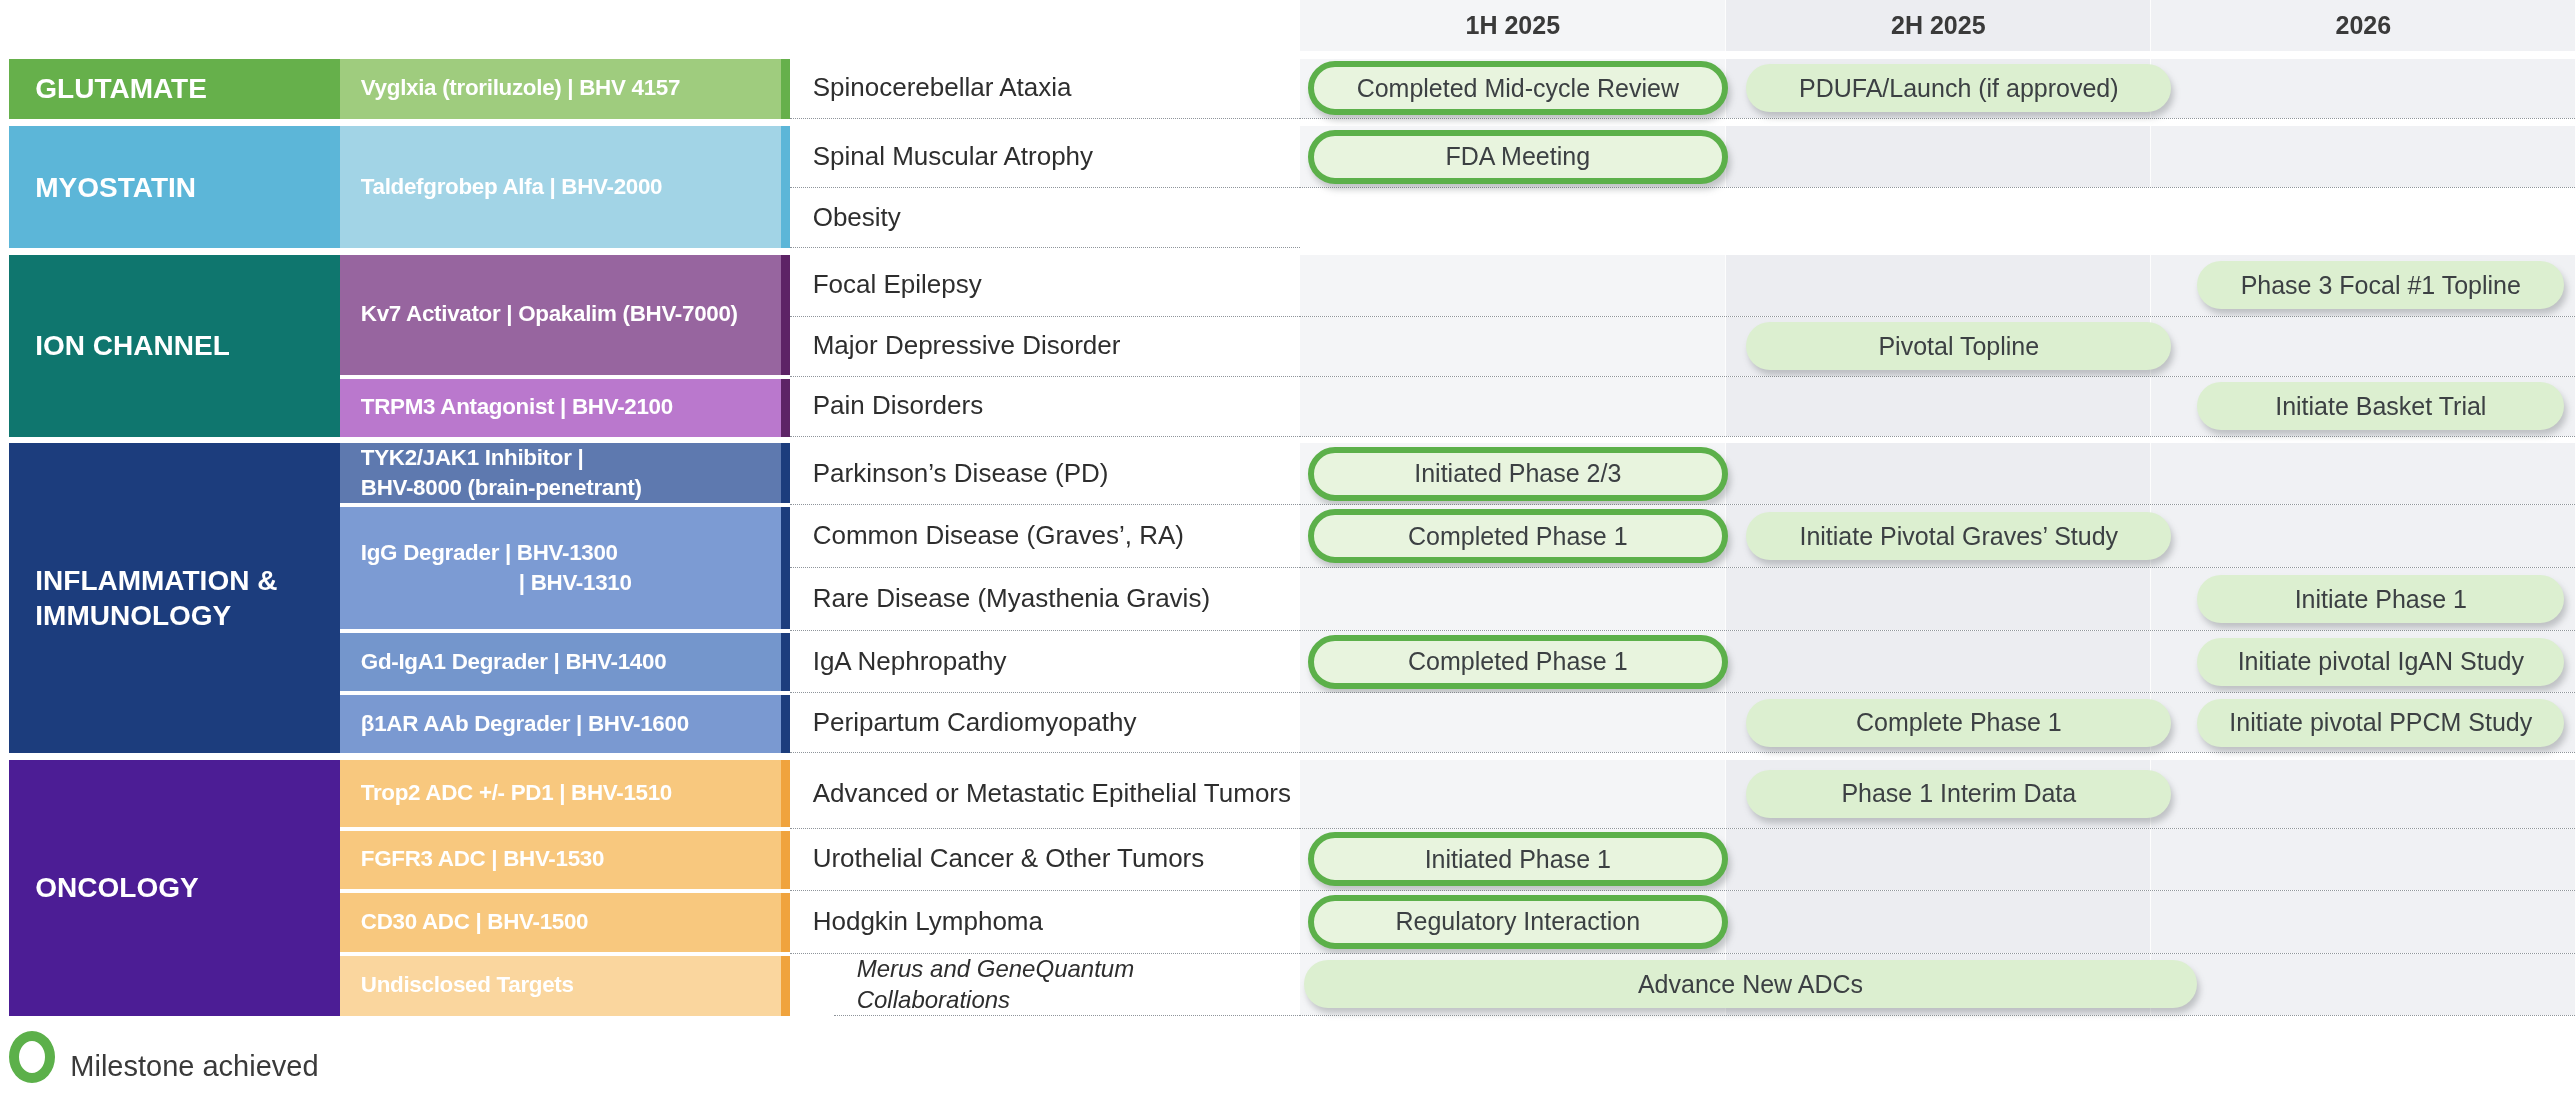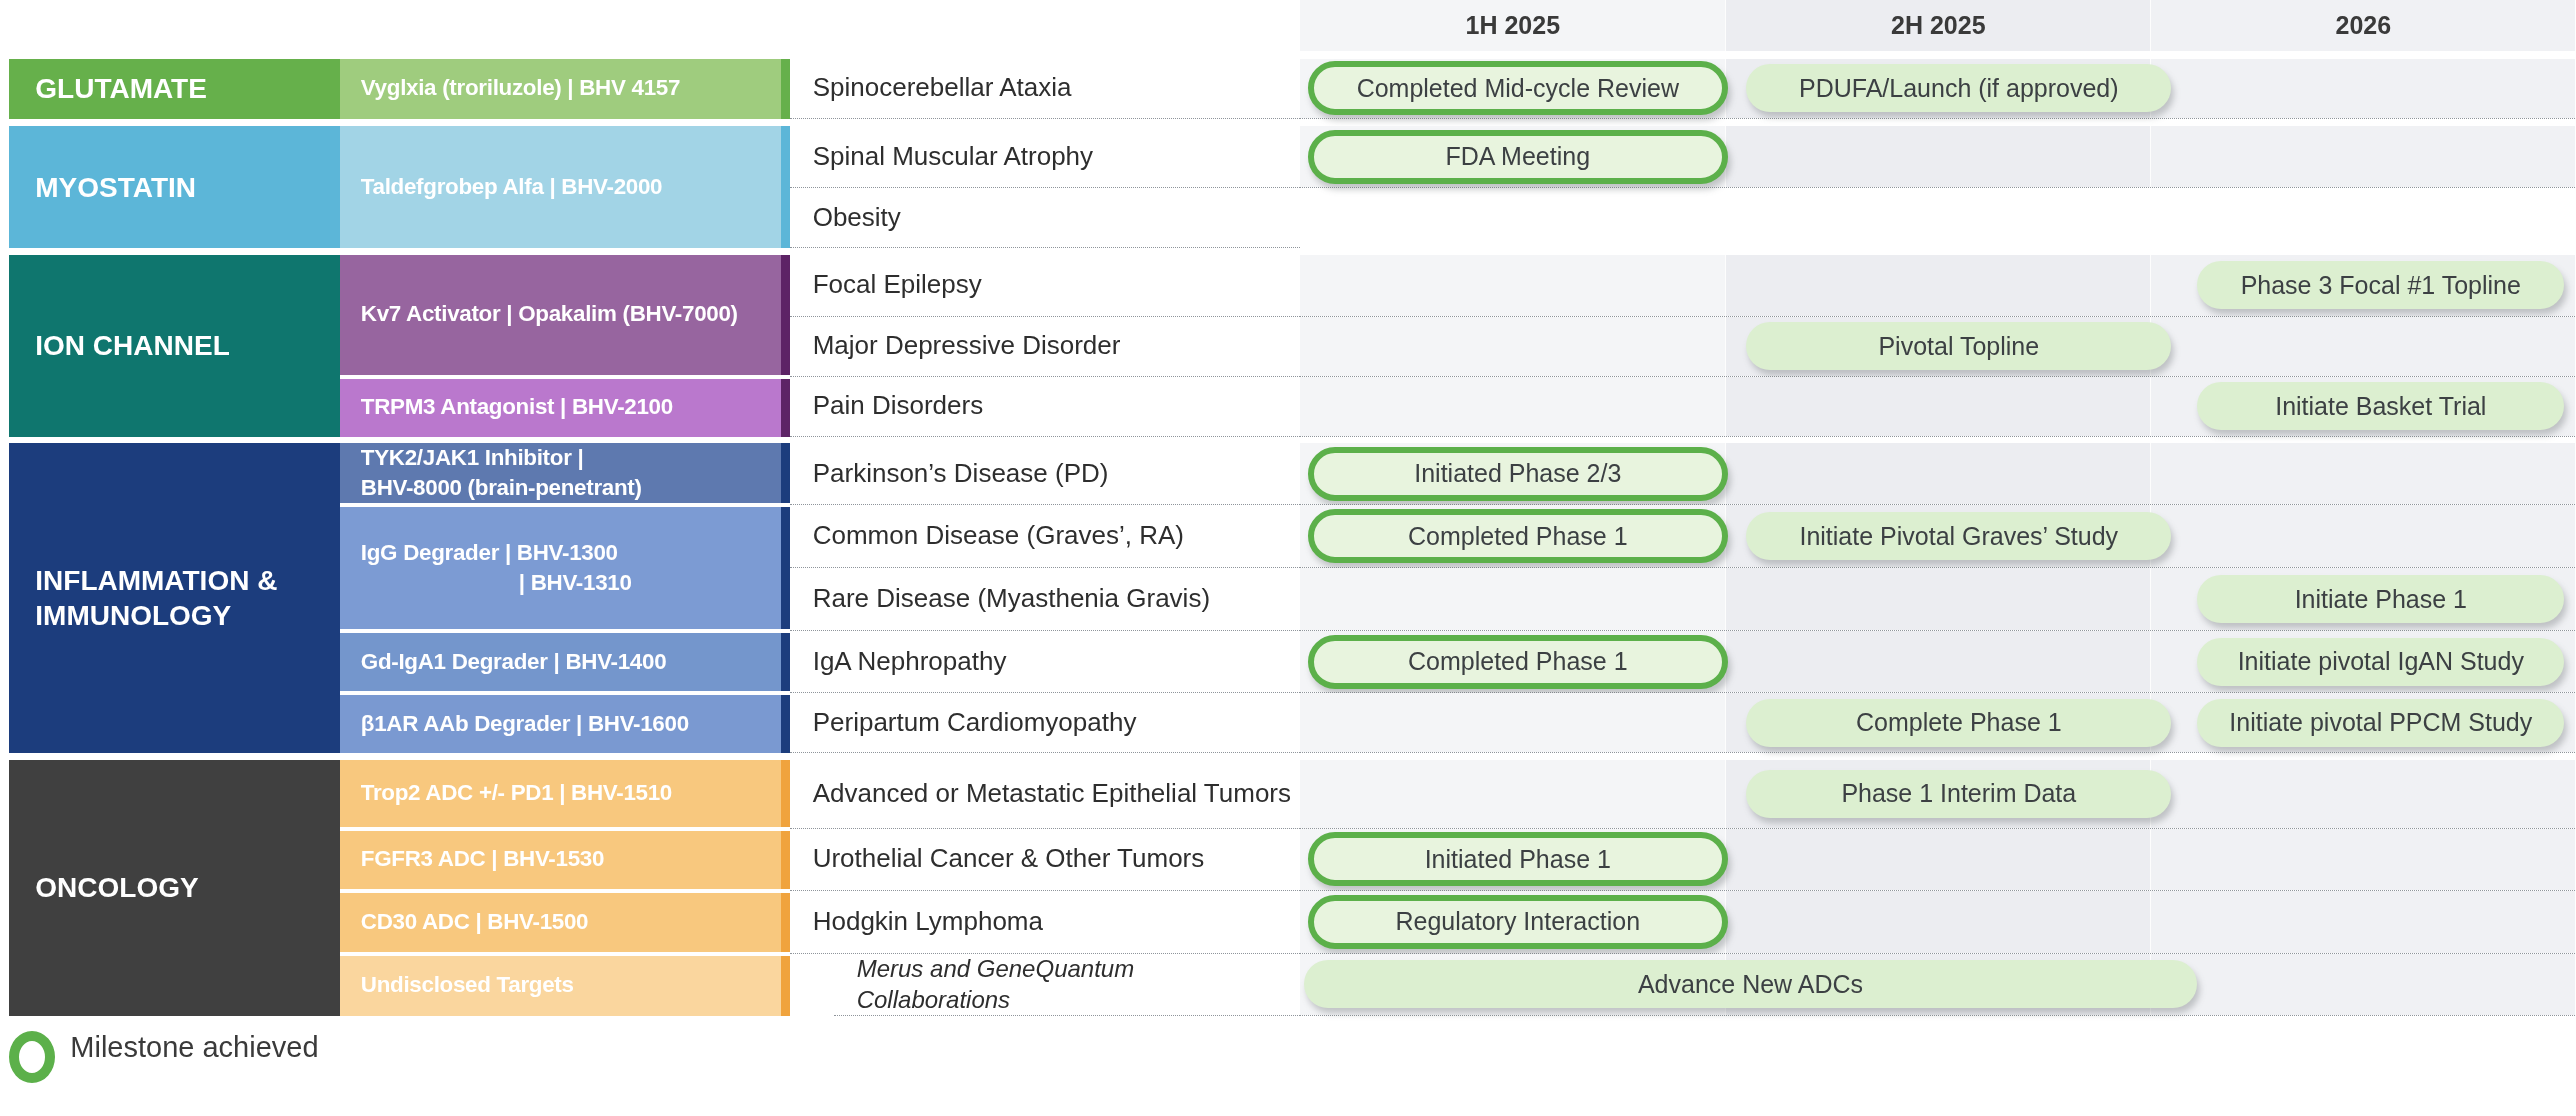--- a/index.html
+++ b/index.html
@@ -11,21 +11,21 @@
   .hdr{display:flex;}
   .hcell{width:425px;height:51px;display:flex;align-items:center;justify-content:center;
     font-weight:700;font-size:25px;color:#3a3a3a;box-sizing:border-box;}
   .h1{background:#f4f5f7}
   .h2{background:#ecedf1;border-left:1.9px solid #fdfdfd}
   .h3{background:#f0f1f4;border-left:1.9px solid #fdfdfd}
   
   .cat{color:#fff;font-weight:700;font-size:28px;line-height:1.25;display:flex;align-items:center;
     padding-left:26px;padding-right:9.3px;box-sizing:border-box;}
   .c-glu{background:#66b04b}.c-myo{background:#5cb6d8}.c-ion{background:#0f766e}
-  .c-inf{background:#1c3d7d}.c-onc{background:#404040}
+  .c-inf{background:#1c3d7d}.c-onc{background:#4c1d95}
   
   .drugcell{display:flex;box-sizing:border-box;}
   .gt{border-top:2.8px solid #fff}.gb{border-bottom:2.8px solid #fff}
   .drugbox{flex:1;display:flex;flex-direction:column;justify-content:center;padding-left:20.5px;
     color:#fff;font-weight:700;font-size:22.4px;letter-spacing:-0.3px;line-height:1.35;
     white-space:nowrap;overflow:hidden;box-sizing:border-box;}
   .d-vyg{background:#9fcc7e;border-right:9.3px solid #66b04b}
   .d-tal{background:#a2d4e6;border-right:9.3px solid #5cb6d8}
   .d-kv7{background:#97659f;border-right:9.3px solid #5d2366}
   .d-trpm{background:#ba78cd;border-right:9.3px solid #5d2366}
@@ -51,21 +51,21 @@
   .sg3{left:850px;width:425px;background:#f0f1f4;border-left:1.9px solid #fdfdfd;}
   .pill{position:absolute;top:50%;transform:translateY(-50%);height:48px;border-radius:24px;
     background:#dcefd0;display:flex;align-items:center;justify-content:center;text-align:center;
     font-size:25px;color:#3c4043;box-shadow:2.8px 5.6px 6.5px rgba(100,105,110,.35);box-sizing:border-box;}
   .p1{left:7.5px;width:420px}
   .p2{left:446px;width:425px}
   .p3{left:897px;width:367px}
   .p12{left:3.7px;width:893px}
   .done{background:#e8f4de;border:6.5px solid #5cb04a;height:54px;border-radius:27px;}
   
-  .legend{display:flex;align-items:flex-start;margin:15px 0 0 9.3px;}
+  .legend{display:flex;align-items:flex-end;margin:15px 0 0 9.3px;}
   .ring{width:26px;height:32px;border:10.3px solid #5cb04a;border-radius:50%;background:#fff;display:inline-block;}
   .legend-label{margin-left:15px;font-size:29px;color:#3a3a3a;}
 </style>
 </head>
 <body>
 
 <div class="grid">
 
   <div class="hdr" style="grid-area:1/4">
     <div class="hcell h1">1H 2025</div>

